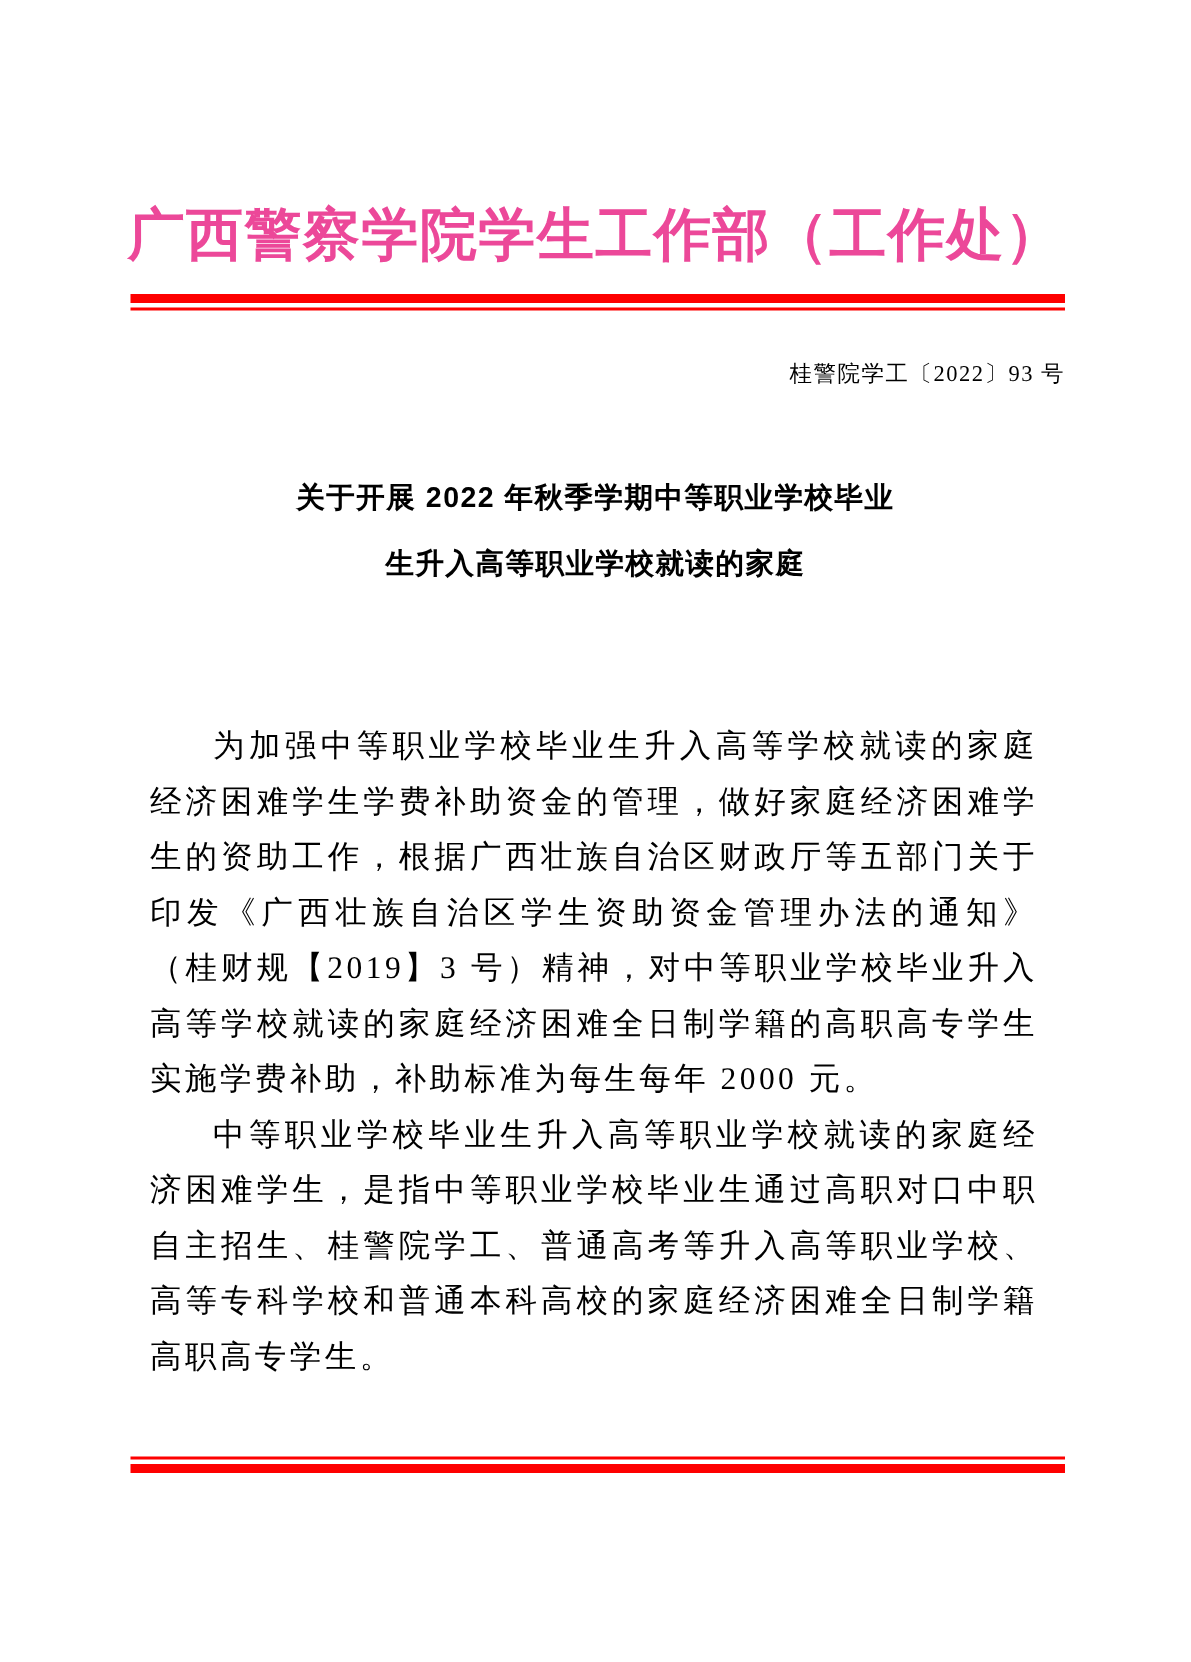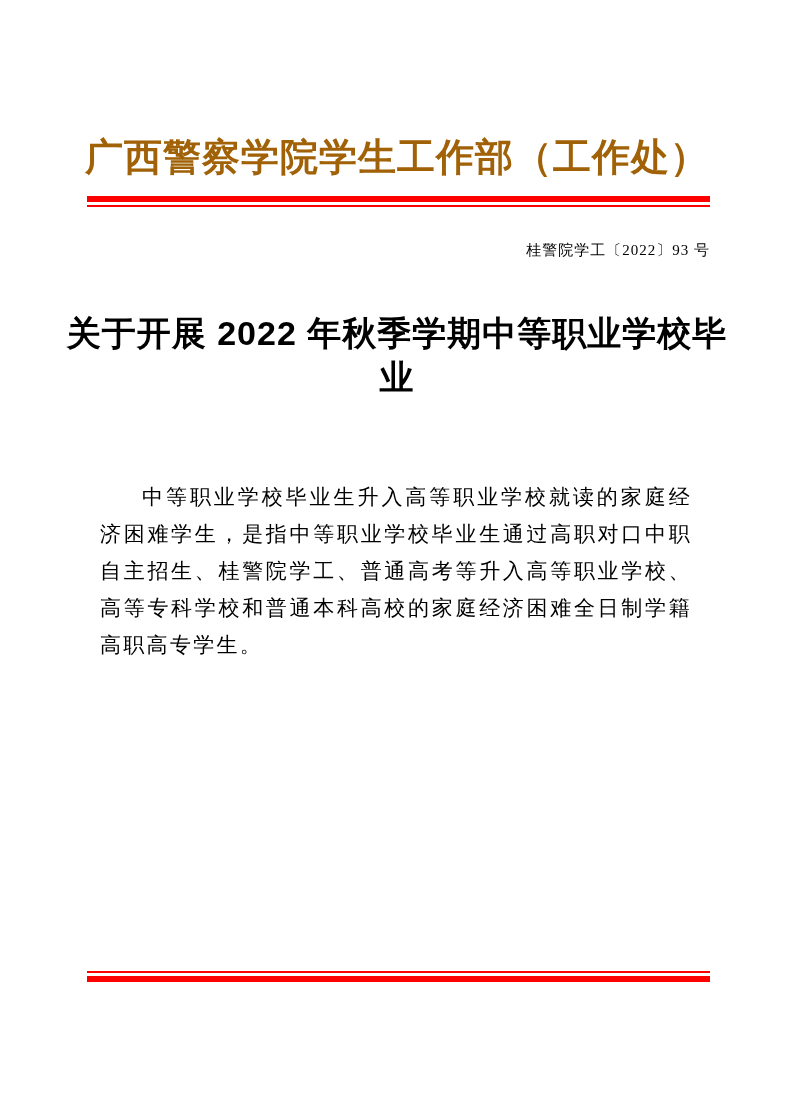--- a/index.html
+++ b/index.html
@@ -15,21 +15,21 @@
     color: #000;
   }
 
   
   .org-title {
     position: absolute;
     top: 132px;
     left: 0;
     width: 100%;
     text-align: center;
-    color: #a16207;
+    color: #ec4899;
     font-family: "Liberation Sans", "DejaVu Sans", sans-serif;
     font-weight: bold;
     font-size: 38px;
     line-height: 50px;
     letter-spacing: 1px;
     white-space: nowrap;
   }
 
   
   .rule { position: absolute; left: 87px; width: 623px; }
@@ -53,21 +53,21 @@
 
   
   .doc-title {
     position: absolute;
     top: 311px;
     left: 50px;
     right: 50px;
     text-align: center;
     font-family: "Liberation Sans", "DejaVu Sans", sans-serif;
     font-weight: bold;
-    font-size: 34px;
+    font-size: 19px;
     line-height: 44px;
     letter-spacing: 1px;
   }
 
   
   .doc-body {
     position: absolute;
     top: 479px;
     left: 100px;
     width: 592px;
@@ -90,23 +90,25 @@
   <div class="rule rule-top">
     <div class="bar-thick"></div>
     <div class="bar-gap"></div>
     <div class="bar-thin"></div>
   </div>
 
   <div class="doc-number">桂警院学工〔2022〕93 号</div>
 
   <div class="doc-title">
     <div class="title-line">关于开展 2022 年秋季学期中等职业学校毕业</div>
+    <div class="title-line">生升入高等职业学校就读的家庭</div>
   </div>
 
   <div class="doc-body">
+    <p class="para">为加强中等职业学校毕业生升入高等学校就读的家庭经济困难学生学费补助资金的管理，做好家庭经济困难学生的资助工作，根据广西壮族自治区财政厅等五部门关于印发《广西壮族自治区学生资助资金管理办法的通知》（桂财规【2019】3 号）精神，对中等职业学校毕业升入高等学校就读的家庭经济困难全日制学籍的高职高专学生实施学费补助，补助标准为每生每年 2000 元。</p>
     <p class="para">中等职业学校毕业生升入高等职业学校就读的家庭经济困难学生，是指中等职业学校毕业生通过高职对口中职自主招生、桂警院学工、普通高考等升入高等职业学校、高等专科学校和普通本科高校的家庭经济困难全日制学籍高职高专学生。</p>
   </div>
 
   <div class="rule rule-bottom">
     <div class="bar-thin"></div>
     <div class="bar-gap"></div>
     <div class="bar-thick"></div>
   </div>
 
 </div>

